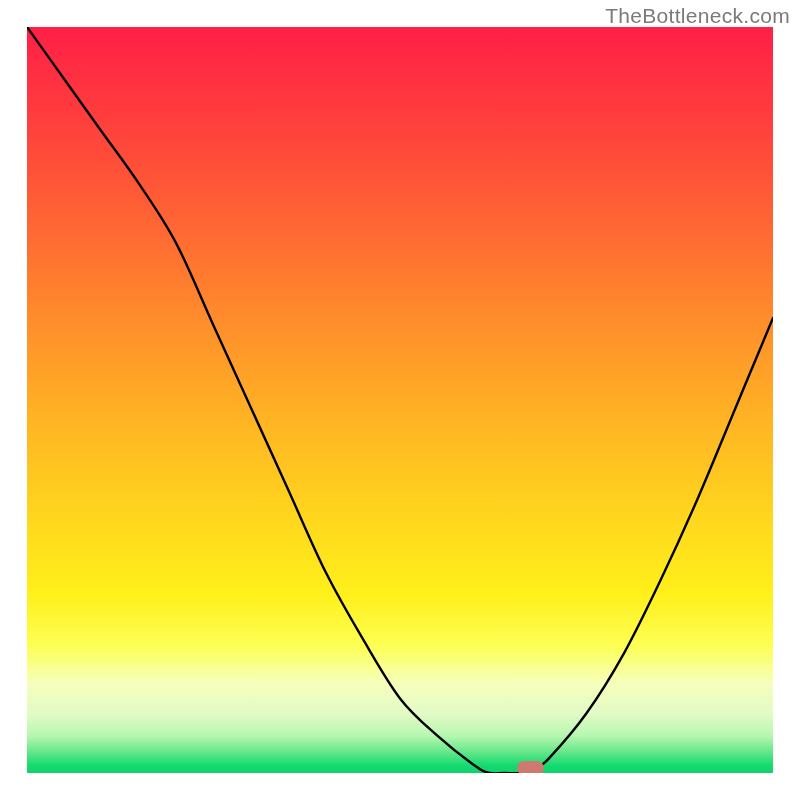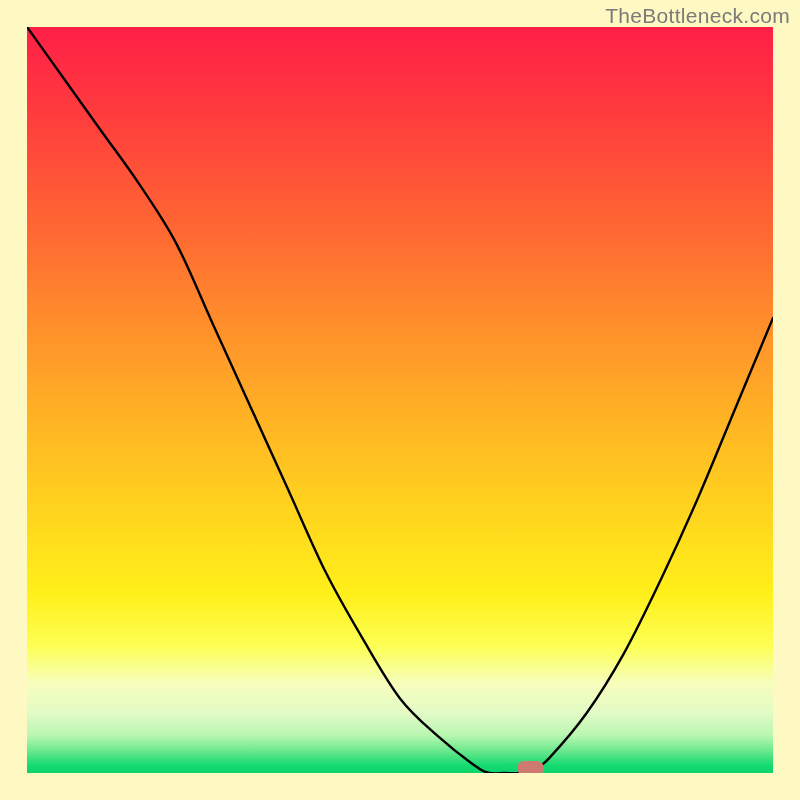--- a/index.html
+++ b/index.html
@@ -8,21 +8,21 @@
     width: 800px;
     height: 800px;
     overflow: hidden;
     background: #000;
     font-family: Arial, Helvetica, sans-serif;
   }
   .frame {
     position: relative;
     width: 800px;
     height: 800px;
-    background: #fef9c3;
+    background: #ffffff;
   }
   .plot {
     position: absolute;
     left: 27px;
     top: 27px;
     width: 746px;
     height: 746px;
     overflow: hidden;
   }
   .gradient {

